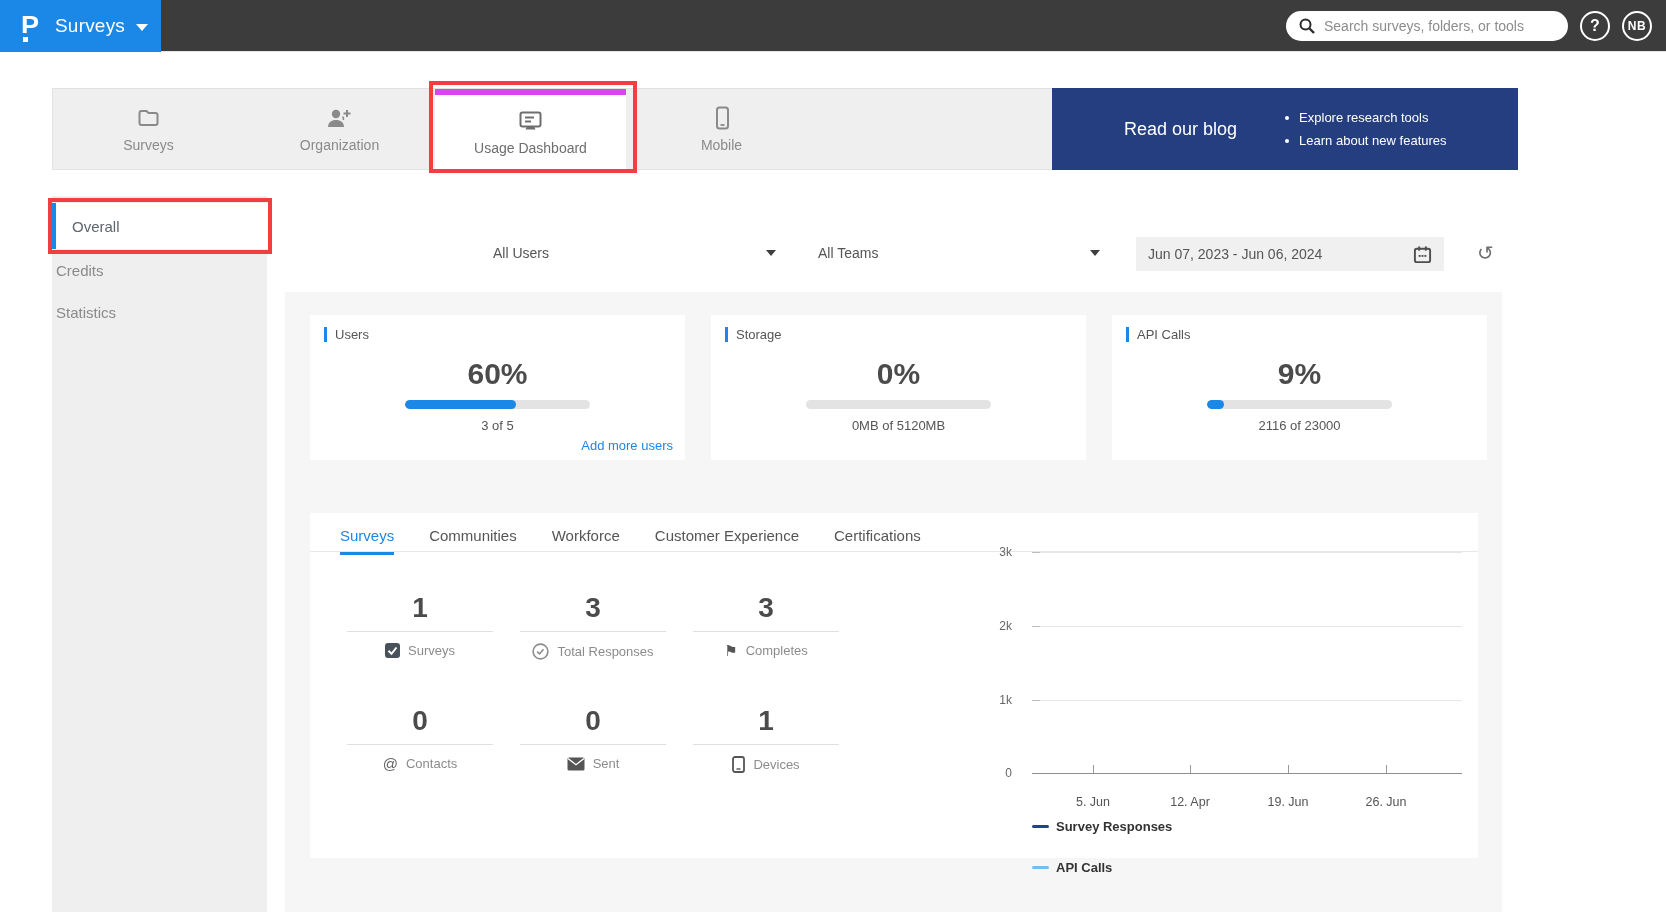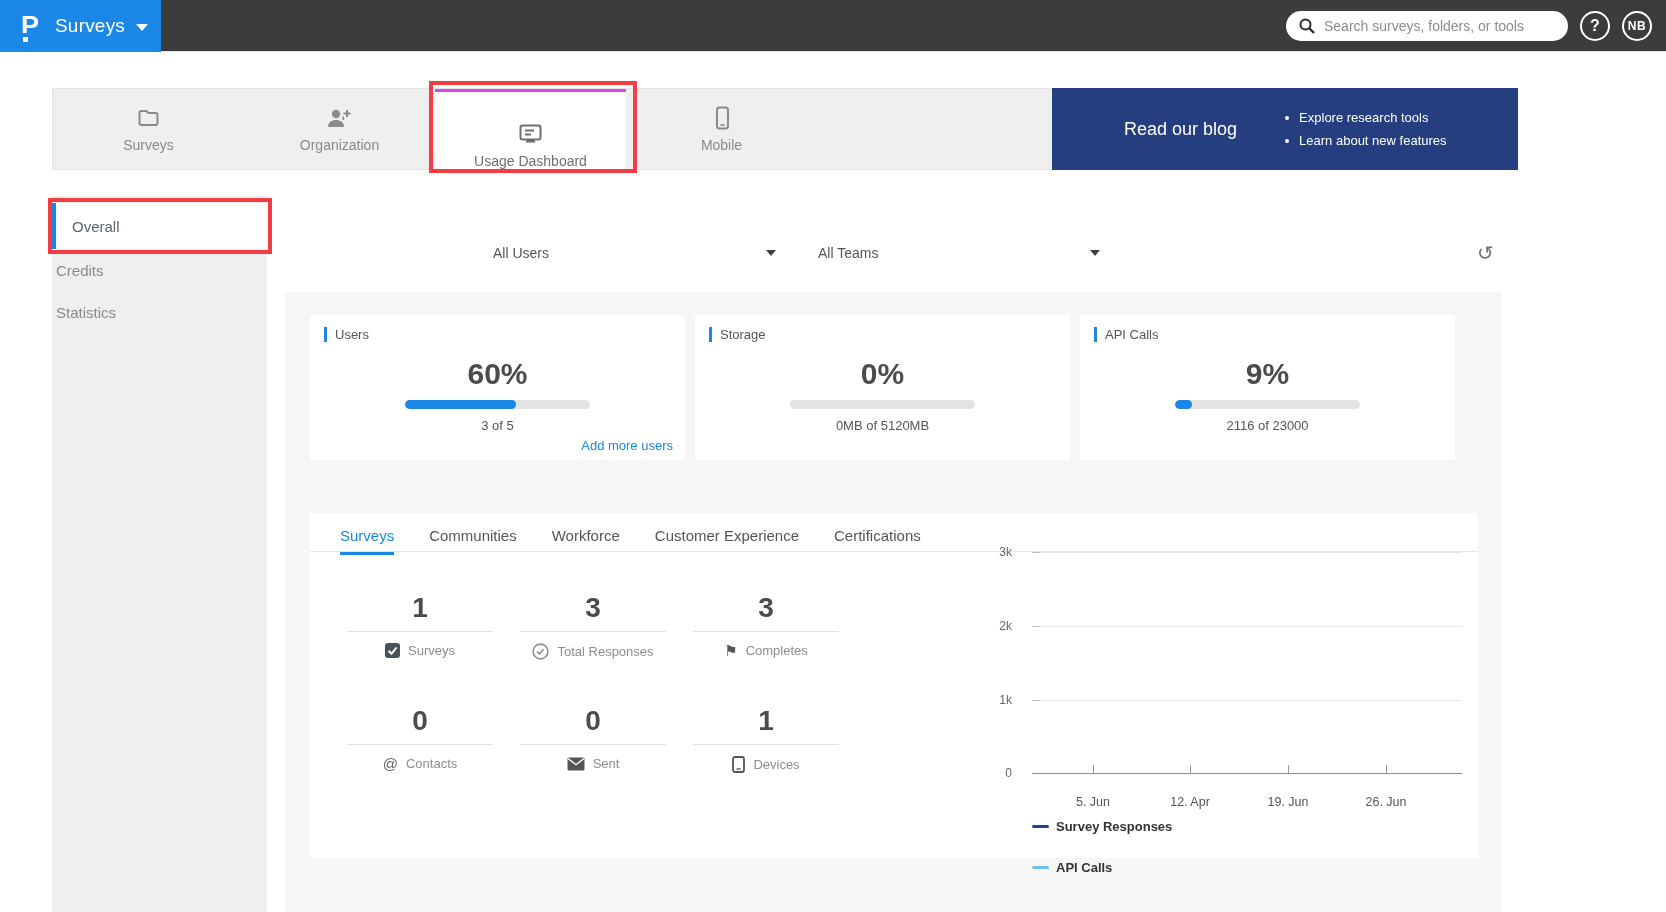--- a/index.html
+++ b/index.html
@@ -20,21 +20,21 @@
   .search-pill { width:282px; height:30px; background:#fff; border-radius:15px; display:flex; align-items:center; padding:0 13px; gap:9px; }
   .search-pill input { border:none; outline:none; flex:1; font-size:14px; color:#333; font-family:inherit; background:transparent; }
   .search-pill input::placeholder { color:#8c8c8c; }
   .circle-btn { width:30px; height:30px; border:2px solid #fff; border-radius:50%; color:#fff; display:flex; align-items:center; justify-content:center; cursor:pointer; }
   .help-circle { font-size:16px; font-weight:700; }
   .avatar-circle { font-size:12px; font-weight:700; letter-spacing:.5px; }
 
   
   .tabbar { position:absolute; left:52px; top:88px; width:1465px; height:82px; background:#efefef; border:1px solid #e2e2e2; display:flex; }
   .nav-tab { width:191px; height:100%; display:flex; flex-direction:column; align-items:center; justify-content:center; gap:7px; color:#8a8a8a; font-size:14px; cursor:pointer; }
-  .nav-tab.active { background:#fff; border-top:3px solid #d946ef; color:#6e6e6e;justify-content:flex-end; }
+  .nav-tab.active { background:#fff; border-top:6px solid #d946ef; color:#6e6e6e; }
   .banner { position:absolute; left:999px; top:-1px; width:466px; height:82px; background:#253e80; display:flex; align-items:center; color:#fff; }
   .banner-title { margin-left:72px; font-size:18px; cursor:pointer; white-space:nowrap; }
   .banner-bullets { margin-left:48px; list-style:none; font-size:13px; line-height:23px; }
   .banner-bullets li { display:flex; align-items:center; gap:10px; white-space:nowrap; }
   .banner-bullets li::before { content:""; width:4px; height:4px; border-radius:50%; background:#fff; flex:0 0 auto; }
 
   
   .annotation { position:absolute; border:4px solid #f23d41; background:transparent; z-index:60; pointer-events:none; }
   .annotation-tab { left:429px; top:81px; width:208px; height:92px; }
   .annotation-overall { left:48px; top:198px; width:224px; height:56px; }
@@ -52,21 +52,21 @@
   .filter-label { font-size:14px; color:#555; }
   .caret-dark { width:0; height:0; border-left:5px solid transparent; border-right:5px solid transparent; border-top:6px solid #3f3f3f; }
   .date-field { position:absolute; left:869px; top:41px; width:308px; height:34px; background:#f0f0f0; display:flex; align-items:center; justify-content:space-between; padding:0 12px; cursor:pointer; }
   .date-text { font-size:14px; color:#555; }
   .reset-btn { position:absolute; left:1210px; top:44px; font-size:20px; color:#6f6f6f; cursor:pointer; line-height:26px; }
 
   
   .panel { position:absolute; left:18px; top:96px; width:1217px; height:620px; background:#f6f6f6; }
 
   
-  .cards-row { position:absolute; left:25px; top:23px; display:flex; gap:10px; }
+  .cards-row { position:absolute; left:25px; top:23px; display:flex; gap:26px; }
   .usage-card { position:relative; width:375px; height:145px; background:#fff; padding:12px 14px; }
   .card-title-row { display:flex; align-items:center; gap:8px; }
   .blue-bar { width:3px; height:15px; background:#1b87e6; }
   .card-title { font-size:13px; color:#555; }
   .card-percent { text-align:center; font-size:30px; font-weight:700; color:#4b4b4b; margin-top:15px; }
   .progress-track { width:185px; height:9px; border-radius:5px; background:#e3e3e3; margin:9px auto 0; overflow:hidden; }
   .progress-fill { height:100%; border-radius:5px; background:#1b87e6; width:0; }
   .card-caption { text-align:center; font-size:13px; color:#555; margin-top:9px; }
   .card-link { position:absolute; right:12px; bottom:7px; font-size:13px; color:#1b87e6; cursor:pointer; }
 
@@ -178,20 +178,31 @@
   <main class="main">
 
     <div class="filter filter-users">
       <span class="filter-label">All Users</span>
       <span class="caret-dark"></span>
     </div>
     <div class="filter filter-teams">
       <span class="filter-label">All Teams</span>
       <span class="caret-dark"></span>
     </div>
+    <div class="date-field">
+      <span class="date-text">Jun 07, 2023 - Jun 06, 2024</span>
+      <svg width="19" height="19" viewBox="0 0 20 20">
+        <rect x="2" y="4" width="16" height="14" rx="2" fill="none" stroke="#4e4e4e" stroke-width="2"></rect>
+        <line x1="6.5" y1="1.5" x2="6.5" y2="6" stroke="#4e4e4e" stroke-width="2"></line>
+        <line x1="13.5" y1="1.5" x2="13.5" y2="6" stroke="#4e4e4e" stroke-width="2"></line>
+        <rect x="6" y="10.5" width="2" height="2" fill="#4e4e4e"></rect>
+        <rect x="9" y="10.5" width="2" height="2" fill="#4e4e4e"></rect>
+        <rect x="12" y="10.5" width="2" height="2" fill="#4e4e4e"></rect>
+      </svg>
+    </div>
     <div class="reset-btn">↺</div>
 
     <section class="panel">
 
       <div class="cards-row">
         <div class="usage-card">
           <div class="card-title-row">
             <span class="blue-bar"></span>
             <span class="card-title">Users</span>
           </div>

